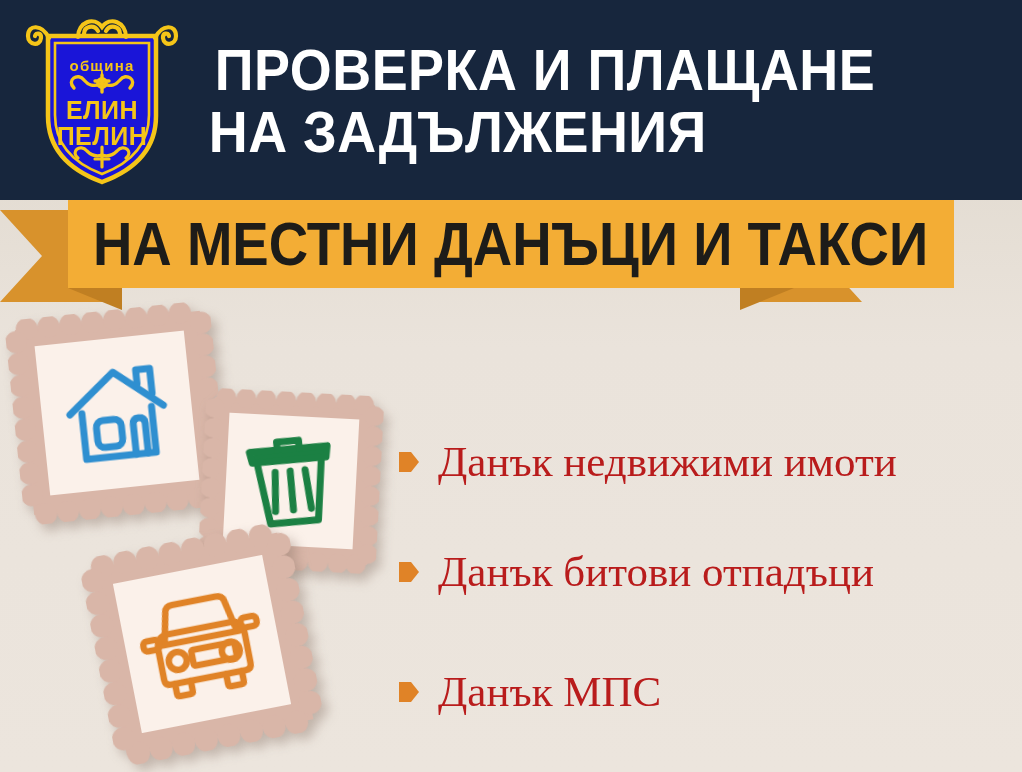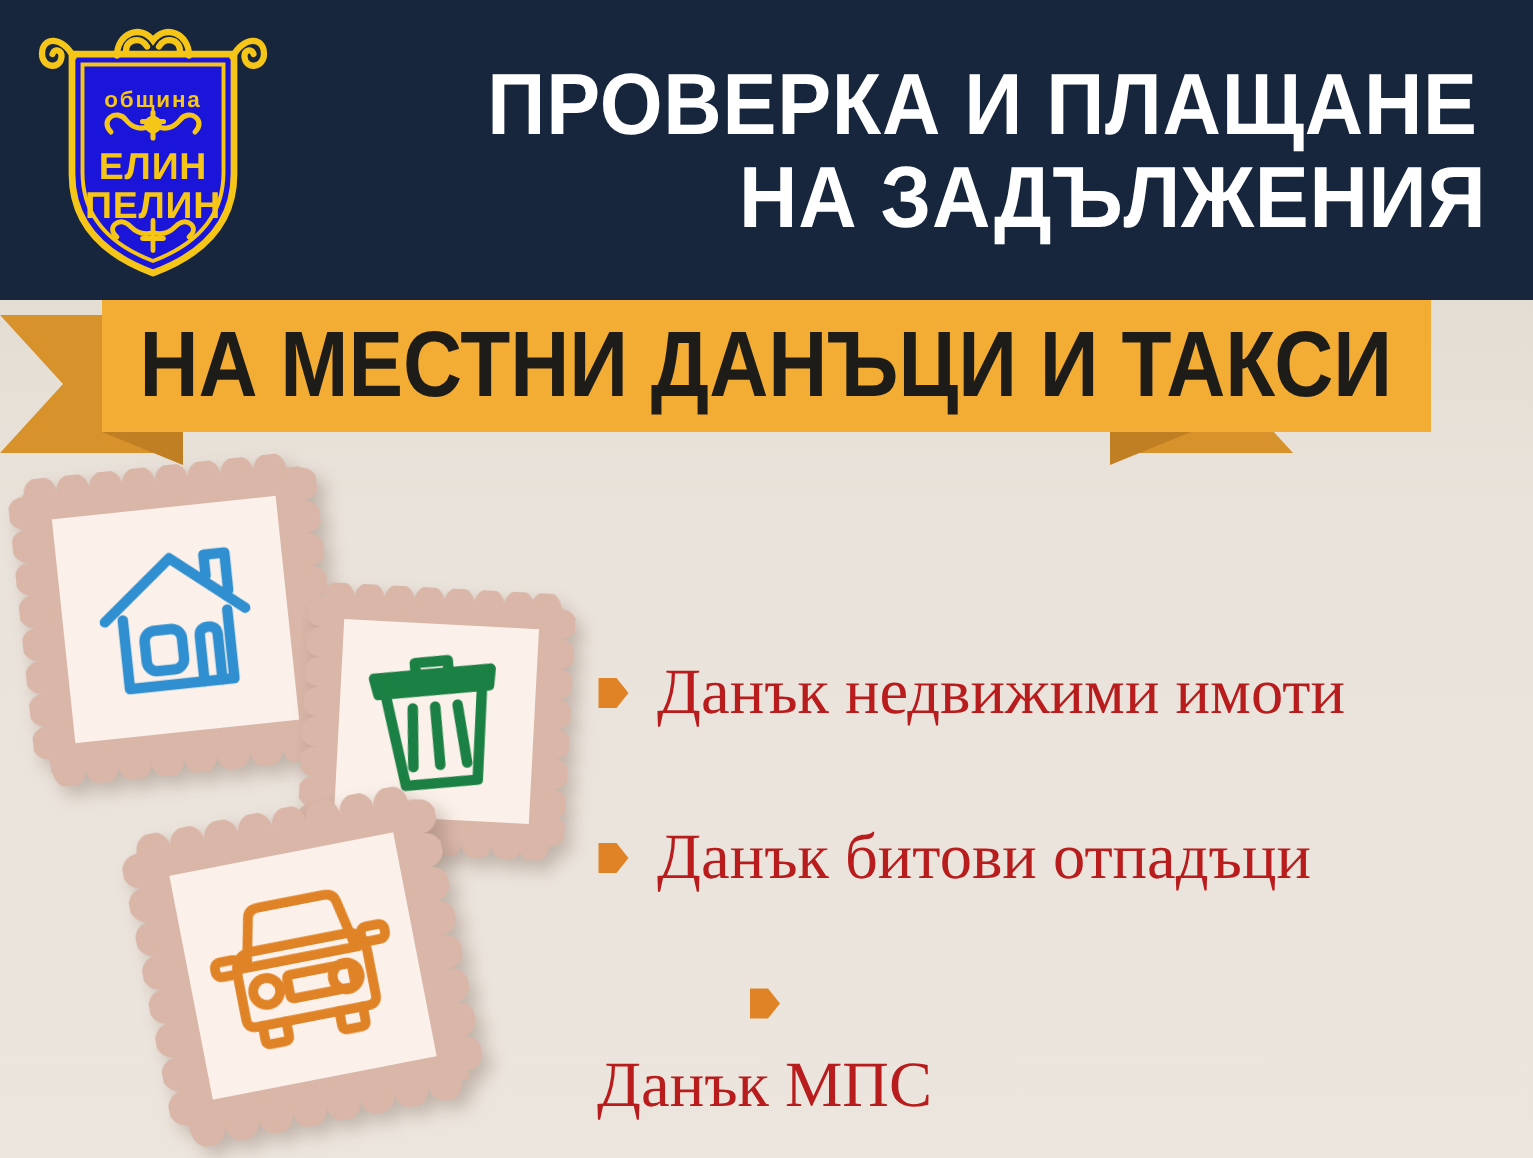--- a/index.html
+++ b/index.html
@@ -13,21 +13,21 @@
   
   #header-band{
     position:absolute; left:0; top:0; width:1022px; height:200px;
     background:#17263d;
   }
   #logo-shield{
     position:absolute; left:22px; top:12px; width:160px; height:178px;
   }
   #header-title{
     position:absolute; left:190px; top:16px; width:820px; height:170px;
-    display:flex; flex-direction:column; align-items:flex-end; justify-content:center;
+    display:flex; flex-direction:column; align-items:flex-start; justify-content:center;
     gap:2px;
   }
   .htline{
     color:#ffffff; font-weight:bold; font-size:58px; line-height:60px;
     letter-spacing:0.5px; text-align:center; white-space:nowrap;
     transform:scaleX(0.93); transform-origin:center;
     font-family:"Liberation Sans", sans-serif;
   }
 
   
@@ -77,21 +77,21 @@
   .service-item{
     position:absolute; left:0; display:flex; align-items:center; gap:18px;
   }
   .bullet{ width:22px; height:26px; flex:none; }
   .service-label{
     font-family:"Liberation Serif", serif;
     font-size:43px; line-height:48px; color:#b91c1c; white-space:nowrap;
   }
   #service-item-0{ top:18px; }
   #service-item-1{ top:128px; }
-  #service-item-2{ top:236px;flex-direction:column; }
+  #service-item-2{ top:248px; }
 </style>
 </head>
 <body>
 
 <div id="header-band"></div>
 
 <div id="logo-shield">
   <svg width="160" height="178" viewBox="0 0 160 178">
     <defs>
       <clipPath id="shieldclip">

